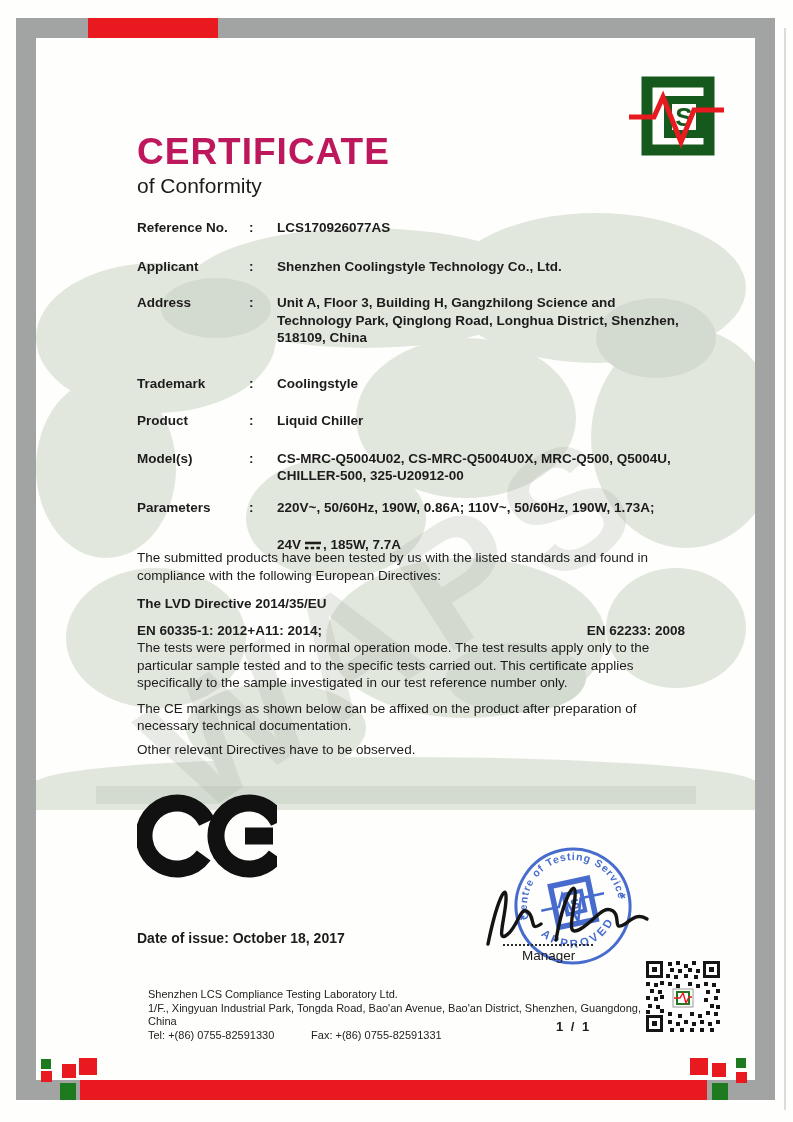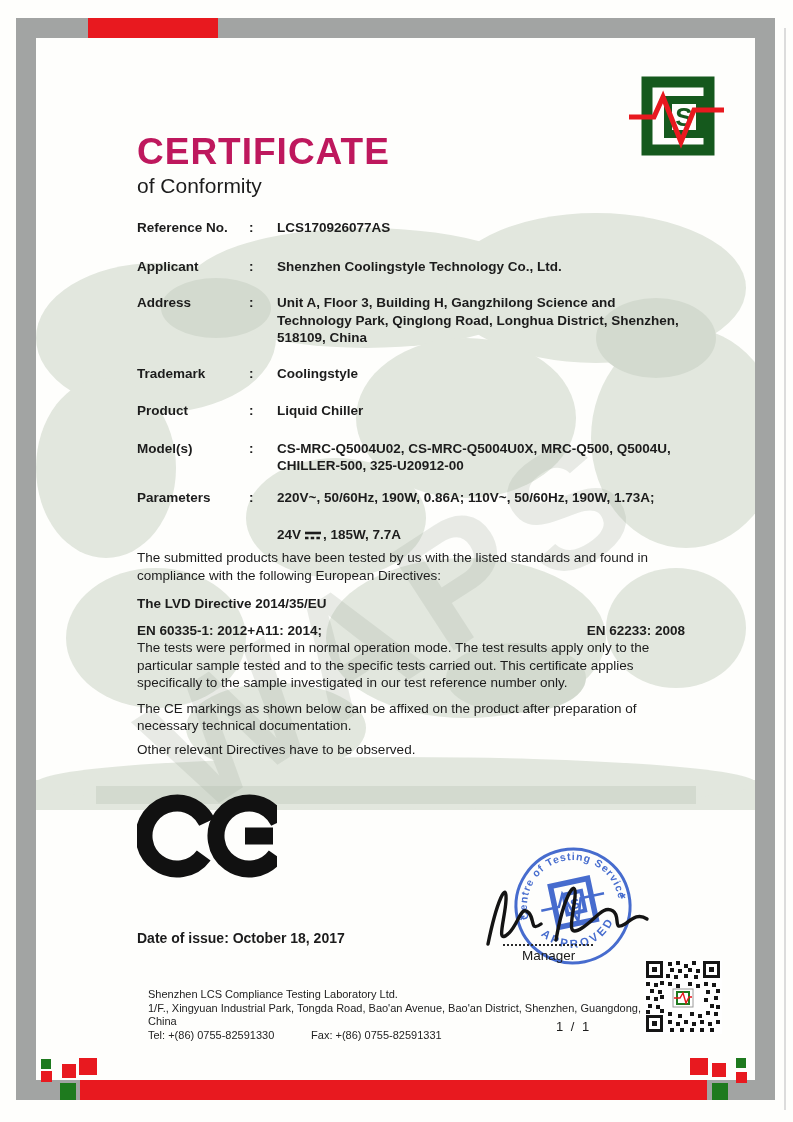--- a/index.html
+++ b/index.html
@@ -35,21 +35,21 @@
   .title-block { position:absolute; left:137px; top:132px; z-index:4; }
   .title-main { font-size:37px; font-weight:bold; letter-spacing:1px; line-height:40px; color:#be185d; }
   .title-sub  { font-size:21px; font-weight:normal; line-height:24px; margin-top:2px; }
 
   
   .fields { position:absolute; left:137px; top:219px; width:548px; z-index:4; font-size:13.5px; font-weight:bold; line-height:17.5px; }
   .frow { display:flex; }
   .frow .lab { width:112px; flex:none; }
   .frow .col { width:28px; flex:none; }
   .frow .val { flex:1; }
-  .mb21{margin-bottom:21px}.mb19{margin-bottom:19px}.mb18{margin-bottom:18px}.mb20{margin-bottom:20px}.mb17{margin-bottom:14px}
+  .mb21{margin-bottom:21px}.mb19{margin-bottom:19px}.mb18{margin-bottom:28px}.mb20{margin-bottom:20px}.mb17{margin-bottom:14px}
   .param-line2 { margin-top:20px; display:flex; align-items:center; }
   .dc-icon { display:inline-block; margin:0 1px 0 3px; }
 
   
   .bodytext { position:absolute; left:137px; top:549px; width:548px; z-index:4; font-size:13.5px; line-height:17.5px; }
   .bodytext p { margin:0; }
   .p-intro { margin-bottom:11px !important; }
   .p-directive { font-weight:bold; margin-bottom:9px !important; }
   .p-standards { display:flex; justify-content:space-between; font-weight:bold; }
   .p-tests { margin-bottom:8px !important; }
@@ -61,21 +61,21 @@
 
   
   .stamp-wrap { position:absolute; left:478px; top:840px; width:190px; height:148px; z-index:5; }
   .dotted-line { position:absolute; left:25px; top:104px; width:90px; border-bottom:2px dotted #2a2a2a; }
   .manager { position:absolute; left:44px; top:108px; font-size:13.5px; color:#1a1a1a; }
 
   
   .footer { position:absolute; left:148px; top:988px; width:520px; z-index:4; font-size:11px; line-height:13.5px; color:#222; }
   .fcol-a { display:inline-block; width:160px; }
   .fcol-b { display:inline-block; width:135px; }
-  .page-num { position:absolute; left:556px; top:1019px; z-index:4; font-size:13px; font-weight:normal; letter-spacing:2px; }
+  .page-num { position:absolute; left:556px; top:1019px; z-index:4; font-size:13px; font-weight:bold; letter-spacing:2px; }
 
   
   .qr { position:absolute; left:644px; top:960px; z-index:4; }
 </style>
 </head>
 <body>
 
 <div class="page">
 
   <svg class="map-layer" viewBox="0 0 719 1042" preserveAspectRatio="none">

